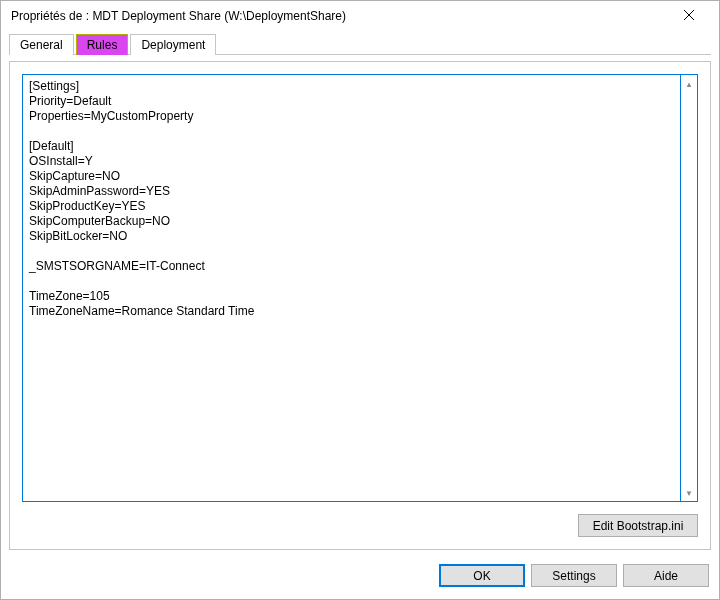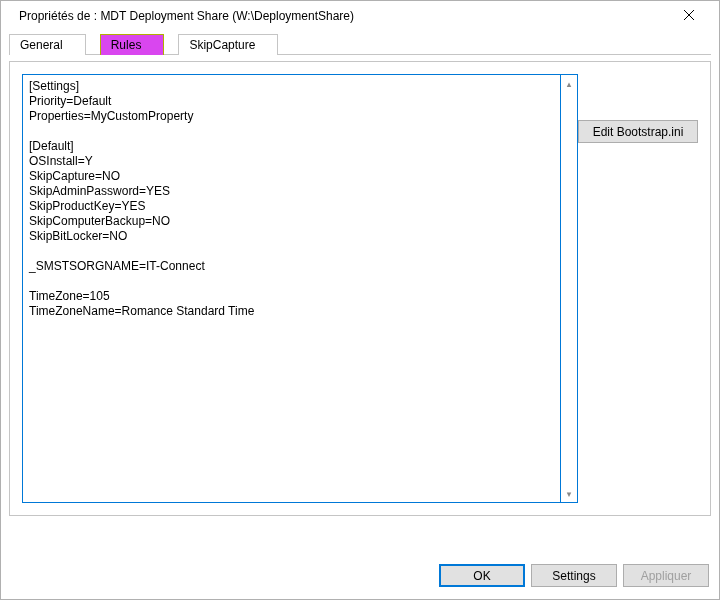--- a/index.html
+++ b/index.html
@@ -17,21 +17,20 @@
     display: flex; flex-direction: column;
     border: 1px solid #b0b0b0;
     background: #fff;
   }
   .titlebar {
     height: 30px;
     display: flex; align-items: center;
     padding: 0 8px 0 10px;
     font-size: 12px;
     color: #000;
-    margin-left: 8px;
   }
   .titlebar .title { flex: 1; }
   .titlebar .close {
     width: 44px; height: 28px;
     display: flex; align-items: center; justify-content: center;
     cursor: pointer;
   }
   .titlebar .close svg { width: 10px; height: 10px; }
   .tabstrip {
     display: flex;
@@ -41,41 +40,41 @@
     position: relative;
   }
   .tabstrip::after {
     content: "";
     position: absolute;
     left: 8px; right: 8px; bottom: 0;
     height: 1px;
     background: #c5c5c5;
   }
   .tab {
-    padding: 3px 22px 3px 10px;
+    padding: 3px 10px 3px 10px;
     border: 1px solid #c5c5c5;
     border-bottom: none;
     background: #fff;
-    margin-right: 14px;
+    margin-right: 2px;
     position: relative;
     z-index: 1;
     font-size: 12px;
     cursor: pointer;
   }
   .tab.active {
     background: #d946ef;
     border-color: #b0b000;
     z-index: 2;
   }
   .panel {
     flex: 1;
     margin: 6px 8px 8px 8px;
     border: 1px solid #c5c5c5;
     padding: 12px;
-    display: flex; flex-direction: row;
+    display: flex; flex-direction: column;
   }
   .editor-wrap {
     flex: 1;
     position: relative;
     display: flex;
   }
   .editor {
     flex: 1;
     border: 1px solid #0078d7;
     padding: 4px 6px;
@@ -106,21 +105,20 @@
     margin-top: 12px;
   }
   .btn {
     min-width: 86px;
     height: 23px;
     border: 1px solid #adadad;
     background: #e1e1e1;
     font-size: 12px;
     padding: 0 12px;
     cursor: pointer;
-    margin-top: 34px;
   }
   .btn.wide { min-width: 120px; }
   .btn.default {
     border: 2px solid #0078d7;
     background: #e1e1e1;
   }
   .btn[disabled] {
     color: #a0a0a0;
     cursor: default;
   }
@@ -144,21 +142,21 @@
             <line x1="0" y1="0" x2="10" y2="10" stroke="#000" stroke-width="1"></line>
             <line x1="10" y1="0" x2="0" y2="10" stroke="#000" stroke-width="1"></line>
           </svg>
       </span>
     </div>
   </div>
 
   <div class="tabstrip">
     <div class="tab">General</div>
     <div class="tab active">Rules</div>
-    <div class="tab">SkipCapture</div>
+    <div class="tab">Deployment</div>
   </div>
 
   <div class="panel">
     <div class="editor-wrap">
       <textarea class="editor" spellcheck="false" style="">[Settings]
 Priority=Default
 Properties=MyCustomProperty
 
 [Default]
 OSInstall=Y
@@ -178,16 +176,16 @@
       </div>
     </div>
     <div class="panel-buttons">
       <button class="btn wide">Edit Bootstrap.ini</button>
     </div>
   </div>
 
   <div class="dialog-buttons">
     <button class="btn default">OK</button>
     <button class="btn">Settings</button>
-    <button class="btn" disabled="">Appliquer</button>
+    <button class="btn">Aide</button>
   </div>
 
 </div>
 
 </body></html>

